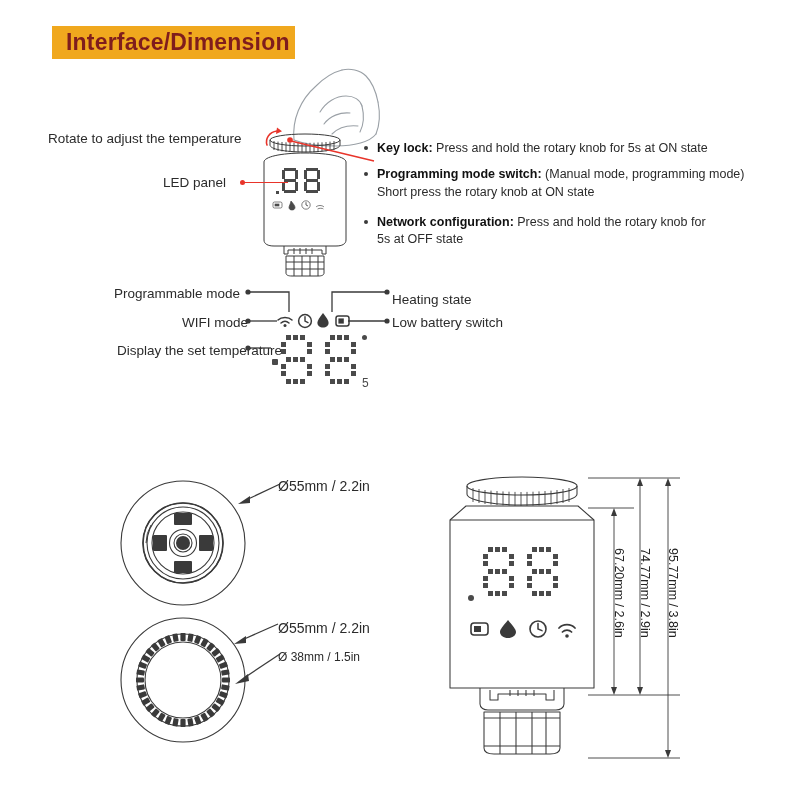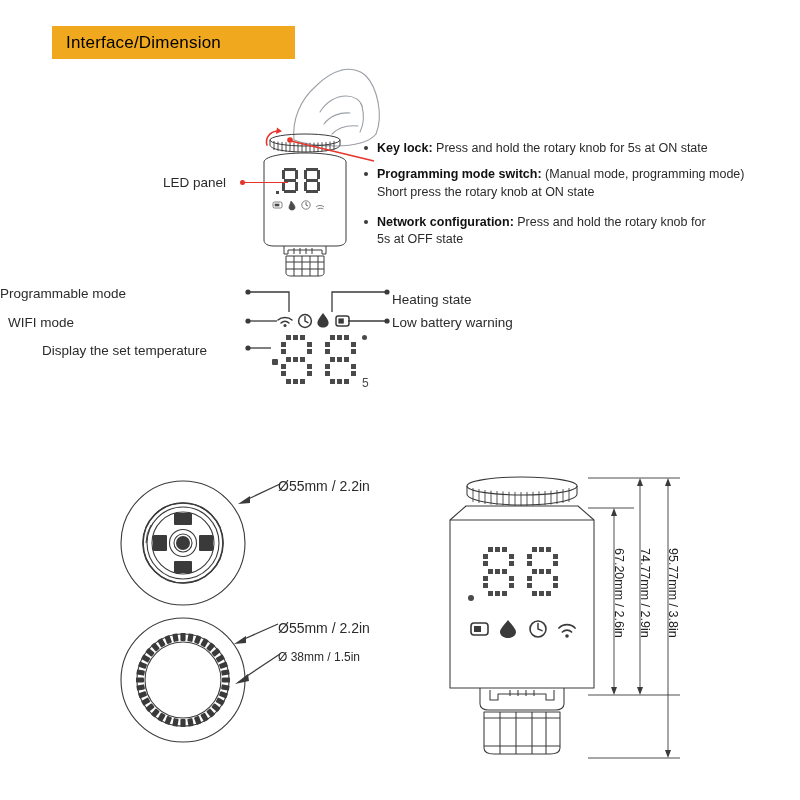--- a/index.html
+++ b/index.html
@@ -14,27 +14,27 @@
   .stage{position:absolute;left:0;top:0;width:800px;height:800px;}
   .abs{position:absolute;}
 
   
   #title-banner{
     left:52px;top:26px;width:243px;height:33px;
     background:#f0a81e;
     display:flex;align-items:center;
   }
   #title-banner .txt{
-    color:#000000;font-size:17px;font-weight:normal;
+    color:#7f1d1d;font-size:23px;font-weight:bold;
     letter-spacing:.2px;padding-left:14px;white-space:nowrap;
   }
 
   
   .lbl{font-size:13.5px;color:#2b2b2b;white-space:nowrap;line-height:1.25;}
-  .lbl-r{}
+  .lbl-r{text-align:right;}
 
   
   #spec-list{left:364px;top:140px;width:420px;}
   .bullet-row{display:flex;align-items:flex-start;margin-bottom:9px;}
   .bullet-dot{
     width:4px;height:4px;border-radius:50%;background:#3a3a3a;
     margin:6px 9px 0 0;flex:0 0 auto;
   }
   .bullet-body{font-size:12.5px;line-height:1.38;color:#2b2b2b;}
   .bullet-body b{font-weight:bold;color:#111;}
@@ -153,20 +153,21 @@
 
   <div class="abs" style="left:263px;top:127px;">
     <svg width="26" height="22" viewBox="0 0 26 22">
       <g fill="none" stroke="#e8342a" stroke-width="1.6" stroke-linecap="round">
         <path d="M4 18 C2 12, 6 5, 14 4"></path>
       </g>
       <path d="M14 0.5 L19 4.2 L13 7 Z" fill="#e8342a"></path>
     </svg>
   </div>
 
+  <div class="abs lbl" style="left:48px;top:131px;">Rotate to adjust the temperature</div>
 
   <div class="abs" style="left:286px;top:136px;">
     <svg width="90" height="28" viewBox="0 0 90 28">
       <circle cx="4" cy="4" r="2.8" fill="#e8342a"></circle>
       <path d="M5 5 L88 25" stroke="#e8342a" stroke-width="1.5" fill="none"></path>
     </svg>
   </div>
 
   <div class="abs lbl" style="left:163px;top:175px;">LED panel</div>
   <div class="abs dot-red" style="left:240px;top:180px;"></div>
@@ -193,21 +194,21 @@
       <div class="bullet-body" style="max-width:330px;">
         <b>Network configuration:</b><span> Press and hold the rotary knob for 5s at OFF state</span>
       </div>
     </div>
   </div>
 
   <div class="abs lbl lbl-r" style="left:0;top:286px;width:240px;">Programmable mode</div>
   <div class="abs lbl lbl-r" style="left:8px;top:315px;width:240px;">WIFI mode</div>
   <div class="abs lbl lbl-r" style="left:12px;top:343px;width:240px;margin-left:30px;">Display the set temperature</div>
   <div class="abs lbl" style="left:392px;top:292px;">Heating state</div>
-  <div class="abs lbl" style="left:392px;top:315px;">Low battery warning</div>
+  <div class="abs lbl" style="left:392px;top:315px;">Low battery switch</div>
 
   <div class="abs" style="left:245px;top:284px;">
     <svg width="80" height="80" viewBox="0 0 80 80">
       <g stroke="#3a3a3a" stroke-width="1.3" fill="none">
 
         <path d="M4 8 L44 8 L44 28"></path>
 
         <path d="M4 37 L32 37"></path>
 
         <path d="M4 64 L26 64"></path>

